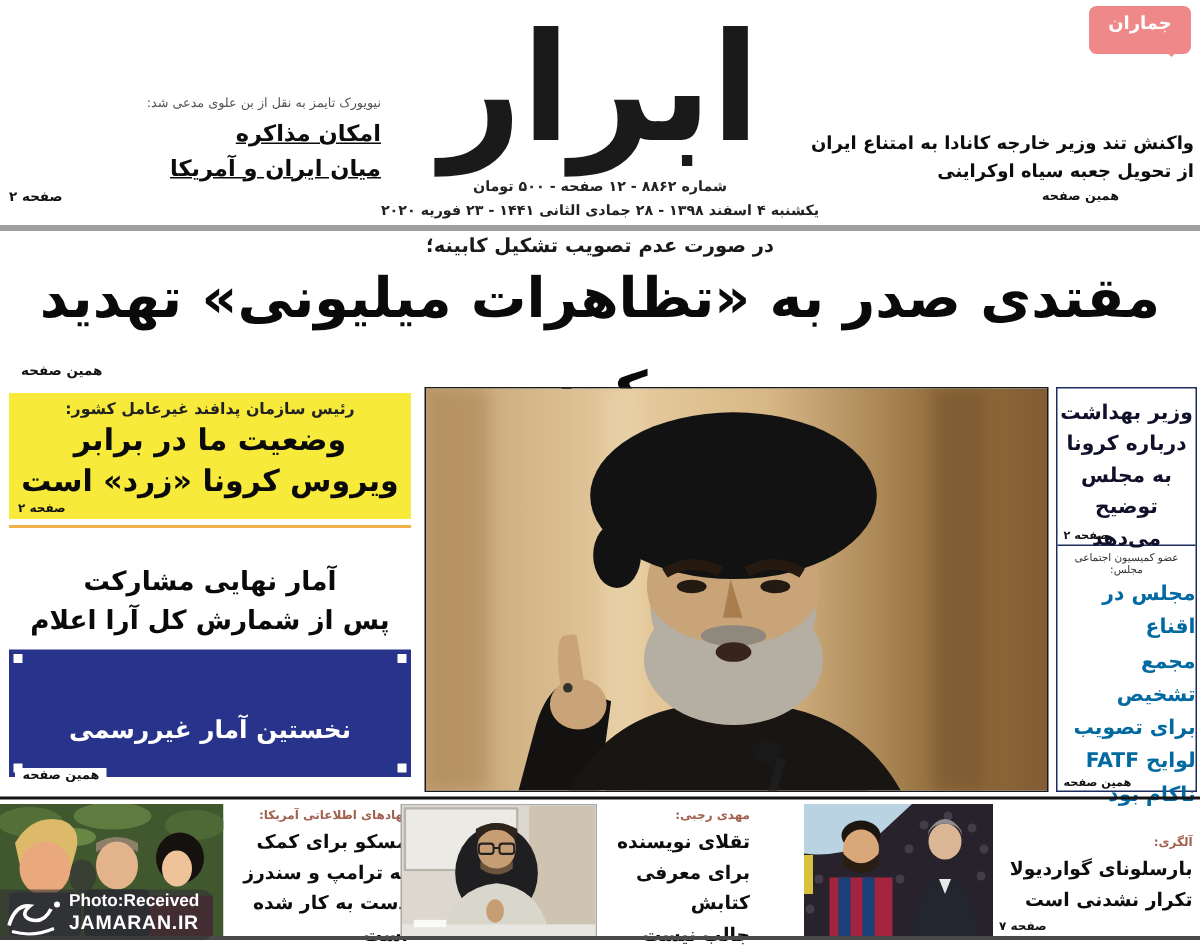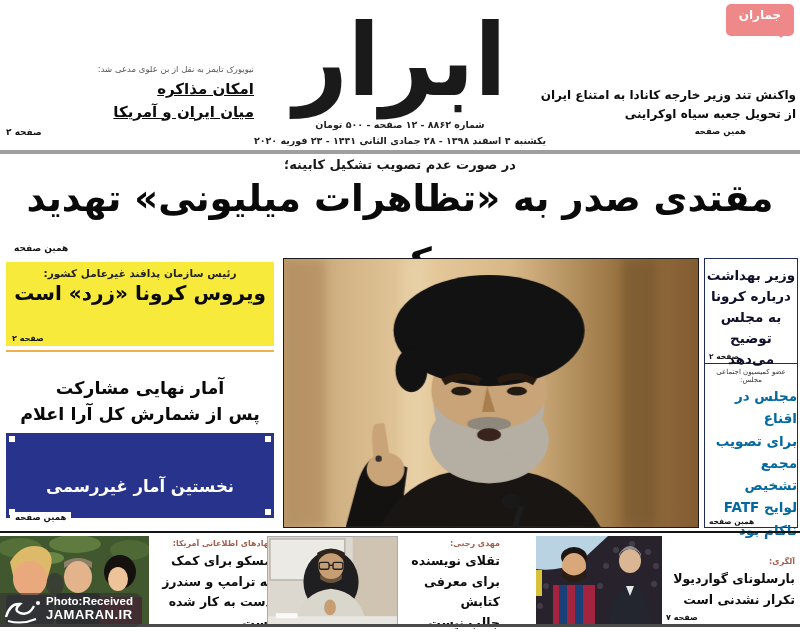--- a/index.html
+++ b/index.html
@@ -187,30 +187,31 @@
     <div class="rc-sec1">
       <div class="hb-line">وزیر بهداشت</div>
       <div class="hb-line">درباره کرونا</div>
       <div class="hb-line">به مجلس</div>
       <div class="hb-line">توضیح می‌دهد</div>
       <div class="rc-pageref">صفحه ۲</div>
     </div>
     <div class="rc-sec2">
       <div class="fb-kicker">عضو کمیسیون اجتماعی مجلس:</div>
       <div class="fb-line">مجلس در اقناع</div>
+      <div class="fb-line">مجمع تشخیص</div>
       <div class="fb-line">برای تصویب</div>
-      <div class="fb-line">مجمع تشخیص</div>
       <div class="fb-line">لوایح FATF</div>
       <div class="fb-line">ناکام بود</div>
       <div class="rc-pageref">همین صفحه</div>
     </div>
   </div>
 
   <div class="yellow-box">
     <div class="yb-kicker">رئیس سازمان پدافند غیرعامل کشور:</div>
+    <div class="yb-line">وضعیت ما در برابر</div>
     <div class="yb-line">ویروس کرونا «زرد» است</div>
     <div class="yb-pageref">صفحه ۲</div>
   </div>
 
   <div class="turnout">
     <div class="to-line">آمار نهایی مشارکت</div>
     <div class="to-line">پس از شمارش کل آرا اعلام می شود</div>
     <div class="to-pageref">صفحه ۲</div>
   </div>
 

